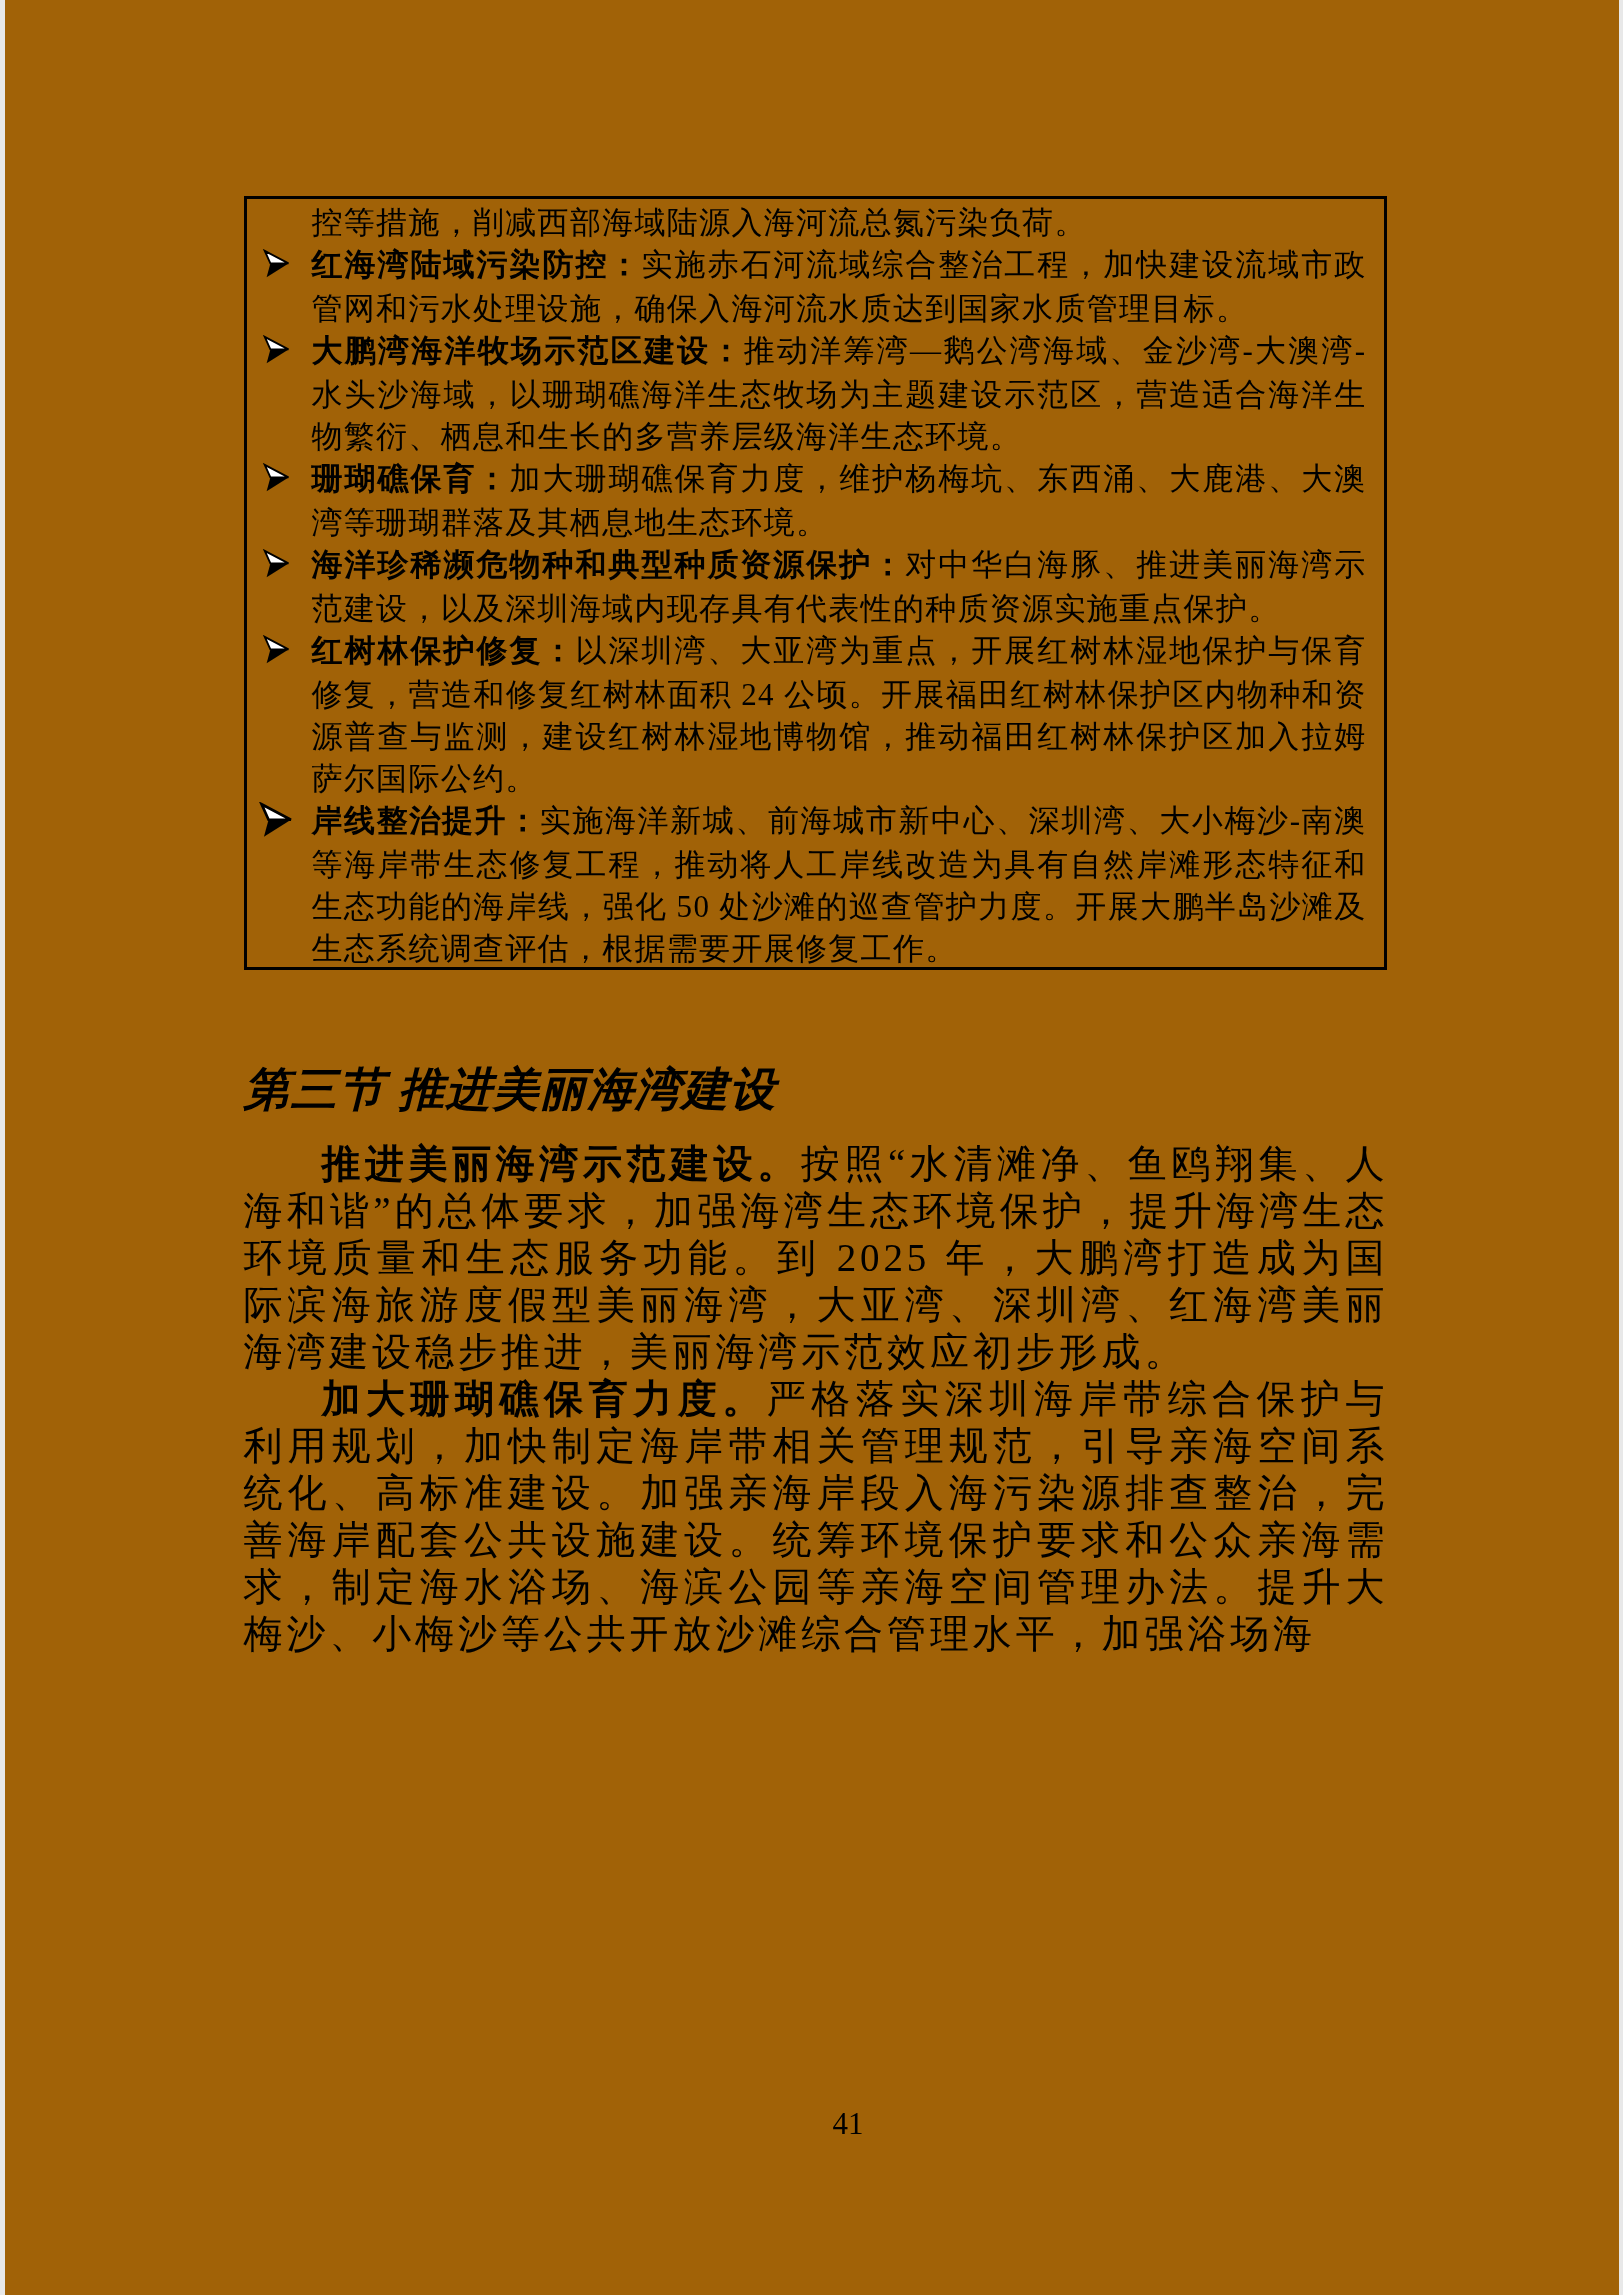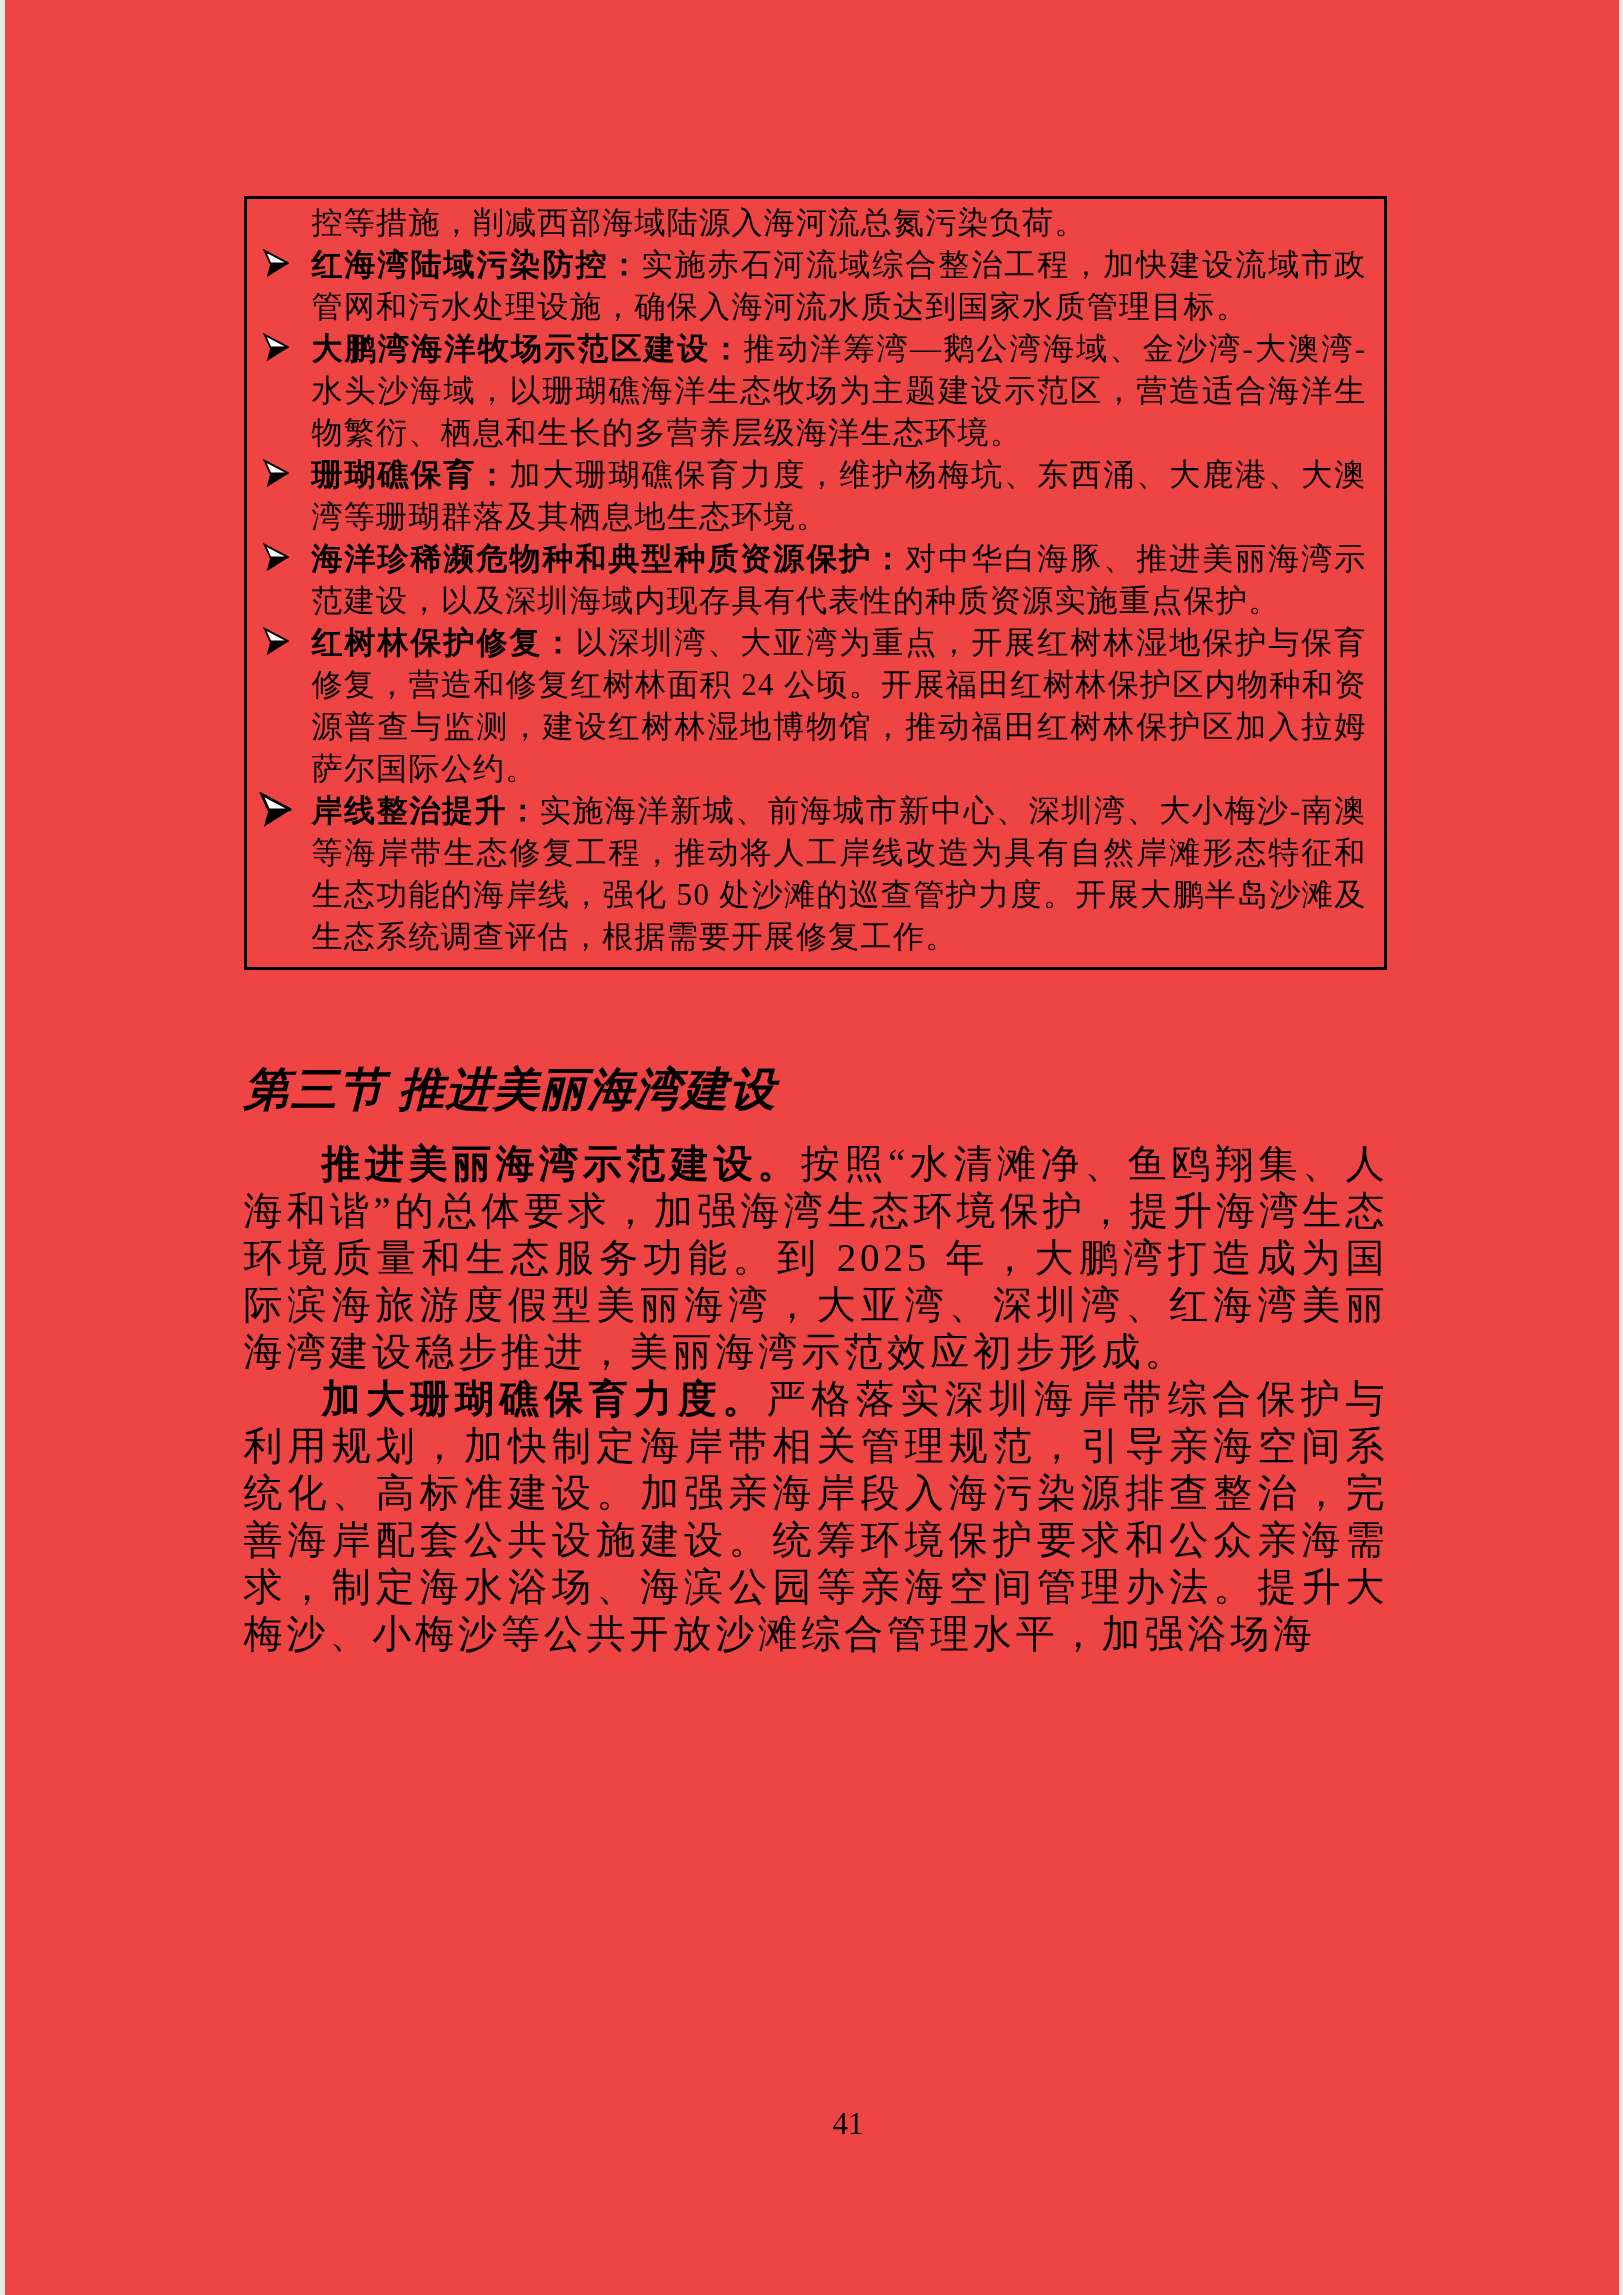--- a/index.html
+++ b/index.html
@@ -1,20 +1,20 @@
 <!DOCTYPE html>
 <html lang="zh" style="font-size:10.5px"><head>
 <meta charset="utf-8">
 <style>
   html, body { margin: 0; padding: 0; background: #e8e8e8; }
   .page {
     position: relative;
     width: 1614px;
     height: 2295px;
-    background: #ef4444;
+    background: #a16207;
     color: #000000;
     font-family: "Liberation Serif", serif;
     margin: 0 auto;
     overflow: hidden;
   }
 
   
   .callout-box {
     position: absolute;
     left: 239px;
@@ -41,21 +41,21 @@
     top: 5.2px;
     width: 30px;
     height: 30px;
     letter-spacing: 0;
   }
   .box-item .bullet svg { display: block; width: 30px; height: 30px; }
   .box-item.bullet-large .bullet { width: 37px; height: 37px; top: 2.6px; left: 10.5px; }
   .box-item.bullet-large .bullet svg { width: 37px; height: 37px; }
   .item-lead {
     font-weight: bold;
-    font-family: Liberation Sans, sans-serif;
+    font-family: Liberation Mono, monospace;
   }
 
   
   .section-title {
     position: absolute;
     left: 239px;
     top: 1059px;
     width: 1143px;
     margin: 0;
     font-size: 46px;

